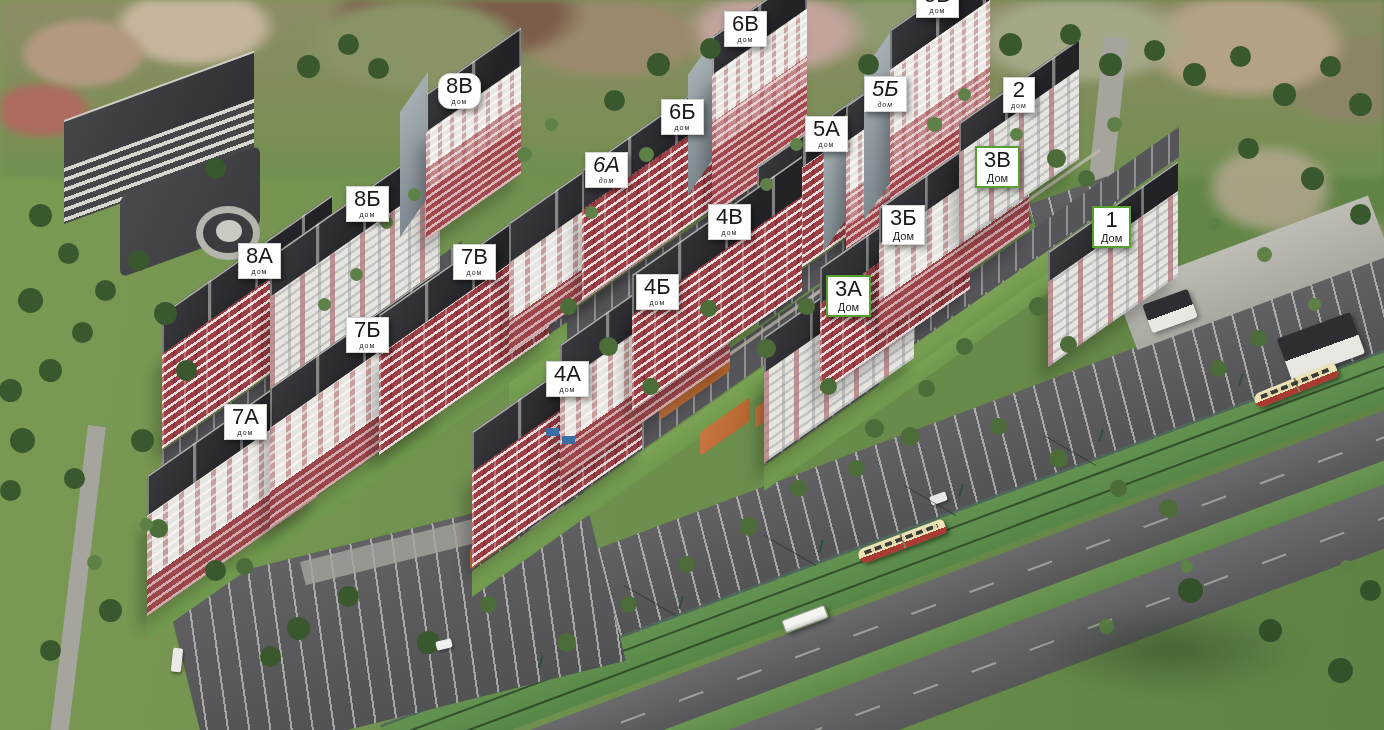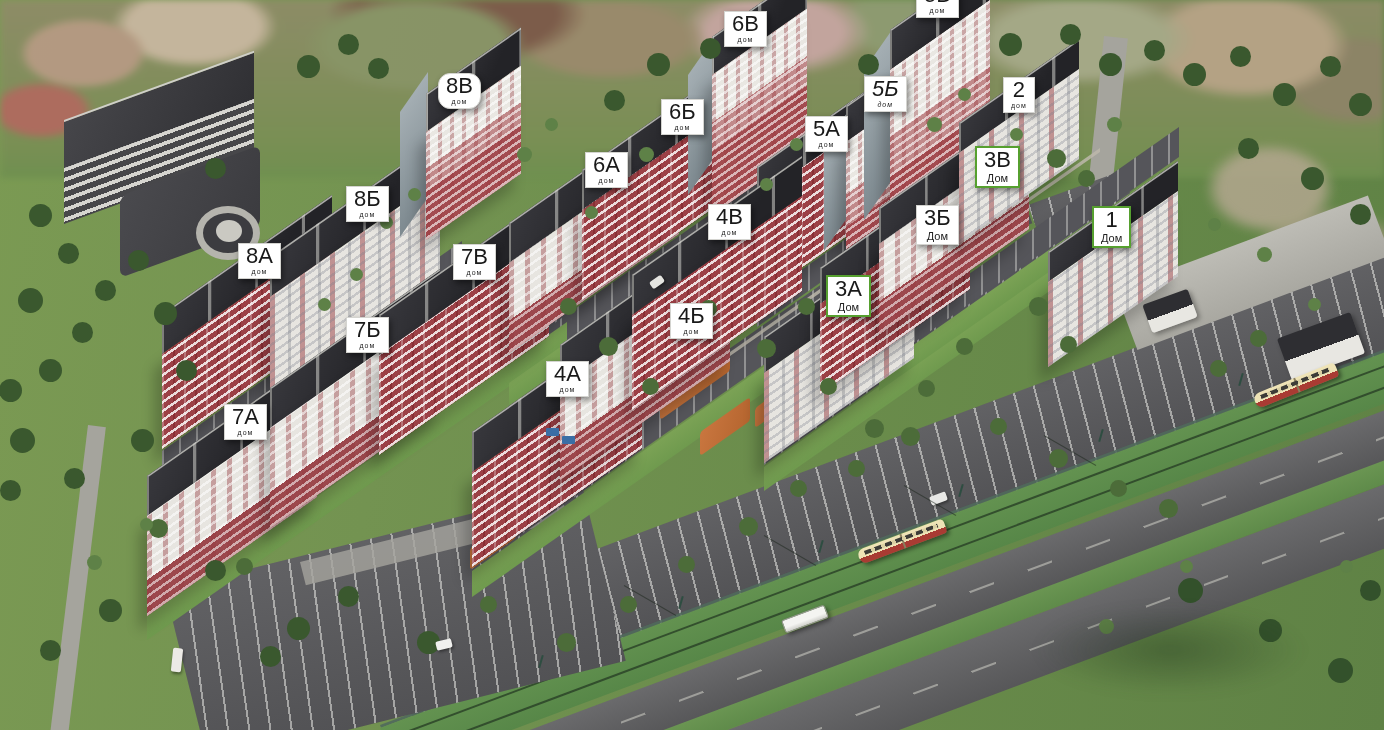--- a/index.html
+++ b/index.html
@@ -332,53 +332,53 @@
     <div class="marker-sublabel">дом</div>
   </div>
     <div class="marker" style="left: 724px; top: 11px;">
     <div class="marker-label">6В</div>
     <div class="marker-sublabel">дом</div>
   </div>
     <div class="marker" style="left: 661px; top: 99px;">
     <div class="marker-label">6Б</div>
     <div class="marker-sublabel">дом</div>
   </div>
-    <div class="marker" style="left: 585px; top: 152px;">
+    <div class="marker" style="left: 585px; top: 152px; font-style: italic;">
     <div class="marker-label">6А</div>
     <div class="marker-sublabel">дом</div>
   </div>
     <div class="marker" style="left: 916px; top: -18px;">
     <div class="marker-label">5В</div>
     <div class="marker-sublabel">дом</div>
   </div>
     <div class="marker" style="left: 864px; top: 76px; font-style: italic;">
     <div class="marker-label">5Б</div>
     <div class="marker-sublabel">дом</div>
   </div>
     <div class="marker" style="left: 805px; top: 116px;">
     <div class="marker-label">5А</div>
     <div class="marker-sublabel">дом</div>
   </div>
     <div class="marker" style="left: 708px; top: 204px;">
     <div class="marker-label">4В</div>
     <div class="marker-sublabel">дом</div>
   </div>
-    <div class="marker" style="left: 670px; top: 274px; margin-top: 29px;">
+    <div class="marker" style="left: 636px; top: 274px;">
     <div class="marker-label">4Б</div>
     <div class="marker-sublabel">дом</div>
   </div>
     <div class="marker" style="left: 546px; top: 361px;">
     <div class="marker-label">4А</div>
     <div class="marker-sublabel">дом</div>
   </div>
     <div class="marker available" style="left: 975px; top: 146px;">
     <div class="marker-label">3В</div>
     <div class="marker-sublabel big">Дом</div>
   </div>
-    <div class="marker" style="left: 882px; top: 205px; margin-left: 34px;">
+    <div class="marker" style="left: 882px; top: 205px;">
     <div class="marker-label">3Б</div>
     <div class="marker-sublabel big">Дом</div>
   </div>
     <div class="marker available" style="left: 826px; top: 275px;">
     <div class="marker-label">3А</div>
     <div class="marker-sublabel big">Дом</div>
   </div>
     <div class="marker" style="left: 1003px; top: 77px;">
     <div class="marker-label">2</div>
     <div class="marker-sublabel">дом</div>

